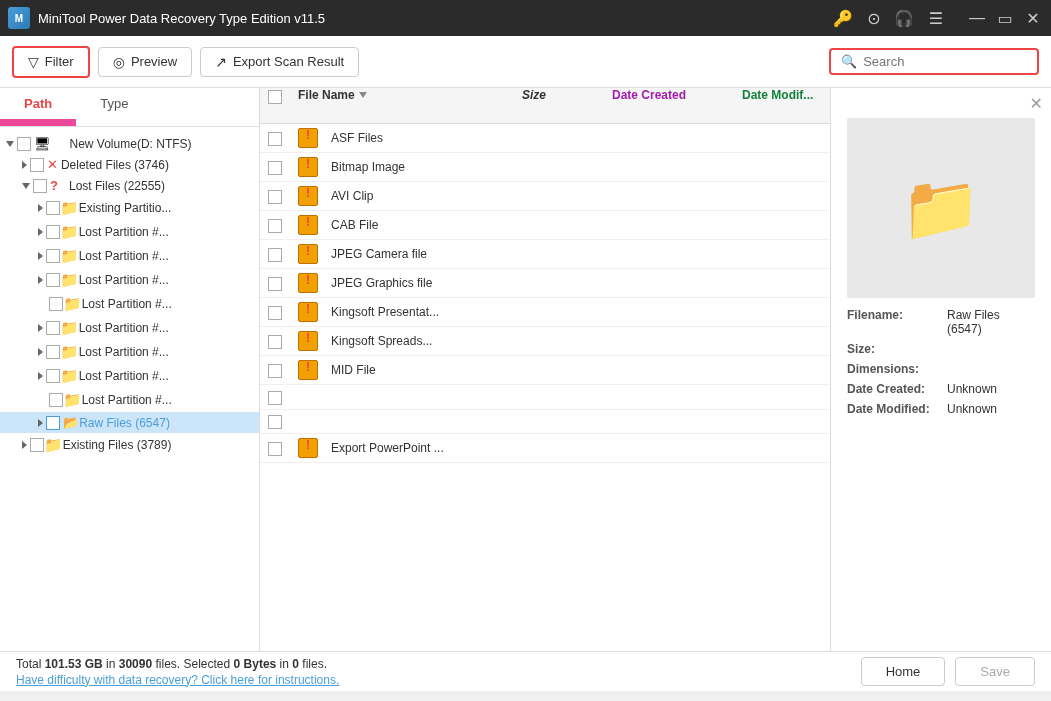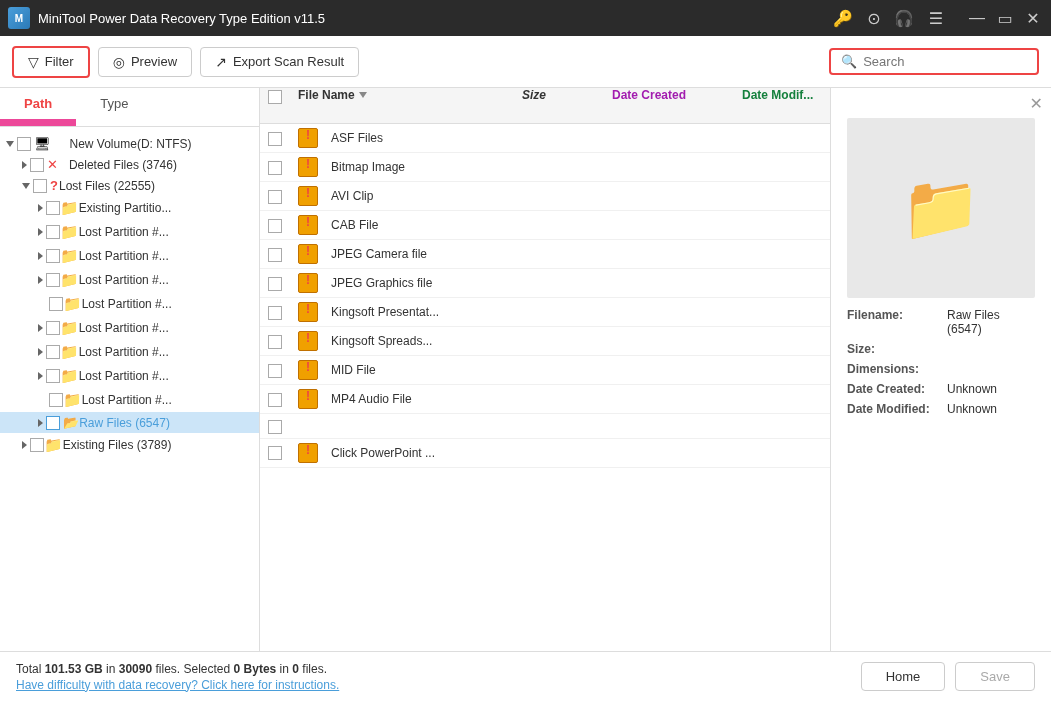--- a/index.html
+++ b/index.html
@@ -183,21 +183,21 @@
     .meta-row {
       display: flex;
       margin-bottom: 6px;
       font-size: 12px;
     }
     .meta-label { color: #555; width: 100px; font-weight: 600; }
     .meta-value { color: #333; flex: 1; }
 
     
     .statusbar {
-      height: 50px;
+      height: 40px;
       background: #fff;
       border-top: 1px solid #ddd;
       display: flex;
       align-items: center;
       justify-content: space-between;
       padding: 0 16px;
     }
     .status-left { font-size: 12px; color: #333; }
     .status-left .highlight { font-weight: bold; }
     .status-link { color: #4a9eda; font-size: 12px; text-decoration: underline; cursor: pointer; display: block; margin-top: 2px; }
@@ -329,31 +329,31 @@
         <span class="item-label" style="margin-left:3px;padding-left:16px;">New Volume(D: NTFS)</span>
       </div>
 
       <div class="tree-item">
         <span class="indent" style="width:16px"></span>
         <span style="display:inline-block;width:0;height:0;border-top:4px solid transparent;border-bottom:4px solid transparent;border-left:5px solid #666;margin-right:3px;"></span>
         <span class="chk-box"></span>
         <span style="margin-left:3px;">
           <span style="color:#e44;font-size:13px;">✕</span>
         </span>
-        <span class="item-label" style="margin-left:11px;">Deleted Files (3746)</span>
+        <span class="item-label" style="margin-left:3px;">Deleted Files (3746)</span>
       </div>
 
       <div class="tree-item">
         <span class="indent" style="width:16px"></span>
         <span style="display:inline-block;width:0;height:0;border-left:4px solid transparent;border-right:4px solid transparent;border-top:6px solid #666;margin-right:3px;"></span>
         <span class="chk-box"></span>
         <span style="margin-left:3px;">
           <span style="color:#e44;font-size:13px;font-weight:bold;">?</span>
         </span>
-        <span class="item-label" style="margin-left:1px;">Lost Files (22555)</span>
+        <span class="item-label" style="margin-left:11px;">Lost Files (22555)</span>
       </div>
 
       <div class="tree-item">
         <span class="indent" style="width:32px"></span>
         <span style="display:inline-block;width:0;height:0;border-top:4px solid transparent;border-bottom:4px solid transparent;border-left:5px solid #666;margin-right:3px;"></span>
         <span class="chk-box"></span>
         <span class="folder-yellow">📁</span>
         <span class="item-label">Existing Partitio...</span>
       </div>
 
@@ -550,42 +550,38 @@
           <div class="ftype-icon"></div>
           <span>MID File</span>
         </div>
         <div class="col-size"></div>
         <div class="col-date"></div>
         <div class="col-mod"></div>
       </div>
 
       <div class="file-row">
         <div class="col-chk"><span class="chk-box"></span></div>
-        <div class="col-name">
-          <div class="ftype-icon"></div>
-          <span>MP4 Audio File</span>
-        </div>
-        <div class="col-size"></div>
-        <div class="col-date"></div>
-        <div class="col-mod"></div>
-      </div>
-
-      <div class="file-row">
-        <div class="col-chk"><span class="chk-box"></span></div>
-        <div class="col-size"></div>
-        <div class="col-date"></div>
-        <div class="col-mod"></div>
-      </div>
-
-
-      <div class="file-row">
-        <div class="col-chk"><span class="chk-box"></span></div>
-        <div class="col-name">
-          <div class="ftype-icon"></div>
-          <span>Click PowerPoint ...</span>
+        <div class="col-size"></div>
+        <div class="col-date"></div>
+        <div class="col-mod"></div>
+      </div>
+
+      <div class="file-row">
+        <div class="col-chk"><span class="chk-box"></span></div>
+        <div class="col-size"></div>
+        <div class="col-date"></div>
+        <div class="col-mod"></div>
+      </div>
+
+
+      <div class="file-row">
+        <div class="col-chk"><span class="chk-box"></span></div>
+        <div class="col-name">
+          <div class="ftype-icon"></div>
+          <span>Export PowerPoint ...</span>
         </div>
         <div class="col-size"></div>
         <div class="col-date"></div>
         <div class="col-mod"></div>
       </div>
 
     </div>
   </div>
 
   <div class="preview">

